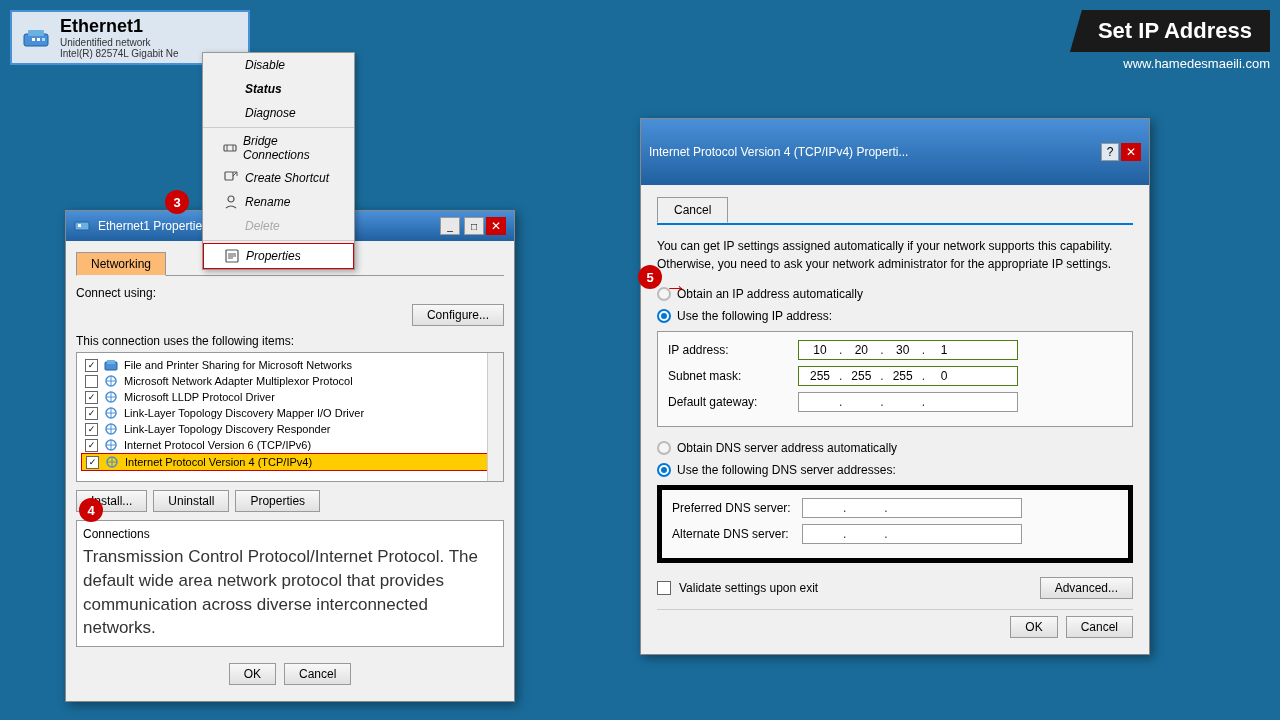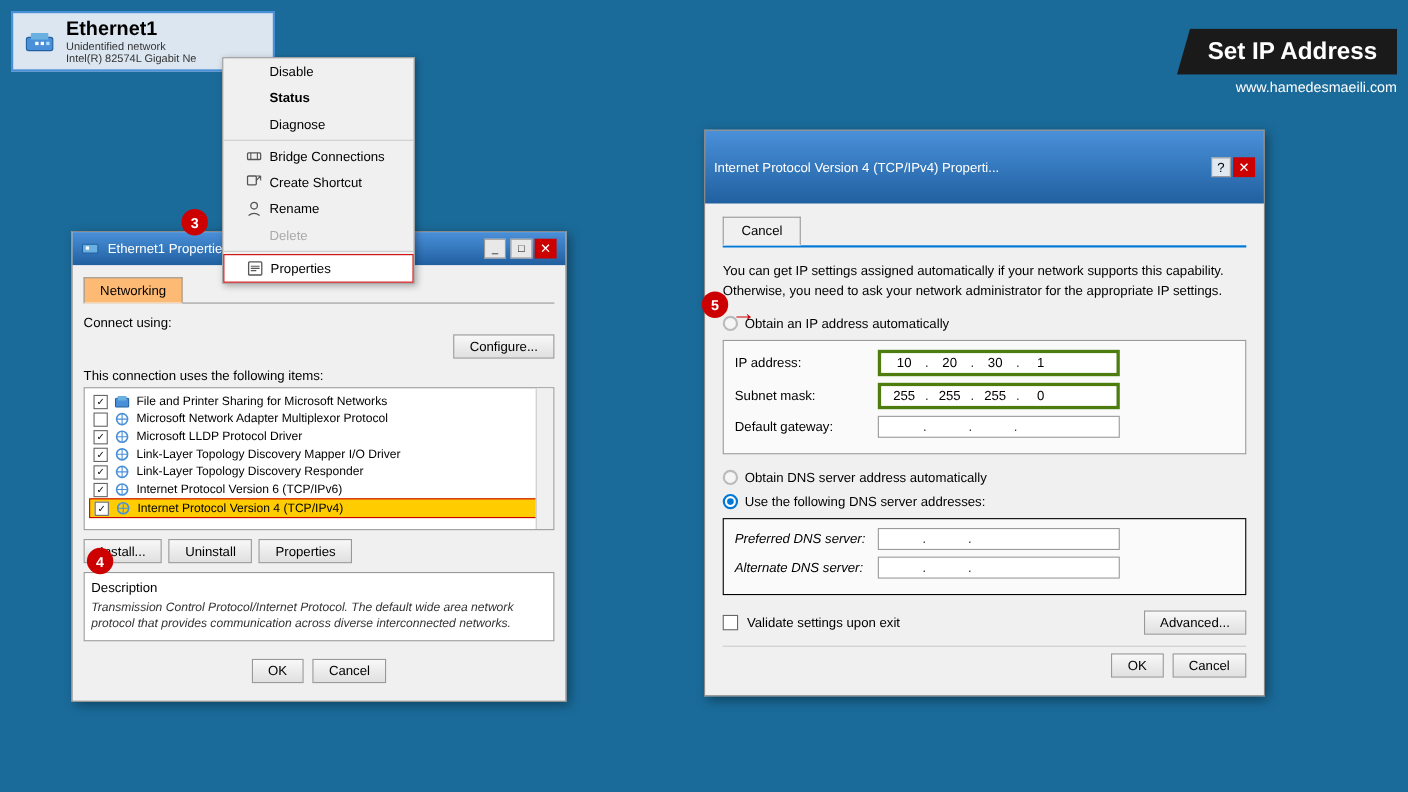--- a/index.html
+++ b/index.html
@@ -12,21 +12,20 @@
       overflow: hidden;
       position: relative;
     }
 
     
     .branding {
       position: absolute;
       top: 10px;
       right: 10px;
       text-align: right;
-      margin-top: 16px;
     }
     .branding-title {
       background: #1a1a1a;
       color: #fff;
       font-size: 22px;
       font-weight: bold;
       padding: 8px 18px 8px 28px;
       clip-path: polygon(12px 0%, 100% 0%, 100% 100%, 0% 100%);
       display: inline-block;
     }
@@ -65,23 +64,24 @@
     .adapter-sub { font-size: 10px; color: #333; }
     .adapter-sub2 { font-size: 10px; color: #333; }
 
     
     .context-menu {
       position: absolute;
       top: 42px;
       left: 192px;
       background: #f0f0f0;
       border: 1px solid #999;
-      width: 175px;
+      width: 153px;
       box-shadow: 2px 2px 6px rgba(0,0,0,0.3);
       z-index: 10;
+      font-style: italic;
     }
     .context-menu-item {
       padding: 4px 20px;
       cursor: pointer;
       display: flex;
       align-items: center;
       gap: 6px;
       font-size: 12px;
     }
     .context-menu-item.bold { font-weight: bold; }
@@ -251,21 +251,21 @@
     }
 
     .btn-row { display: flex; gap: 6px; margin: 8px 0; }
     .desc-box {
       border: 1px solid #999;
       background: #fff;
       padding: 6px;
       margin-bottom: 10px;
     }
     .desc-title { font-size: 12px; font-weight: normal; margin-bottom: 4px; }
-    .desc-text { font-size: 11px; color: #333; line-height: 1.4; font-style: italic; }
+    .desc-text { font-size: 17px; color: #333; line-height: 1.4; }
     .ok-cancel-row { display: flex; justify-content: center; gap: 8px; padding: 6px 0; }
 
     
     .ipv4-dialog {
       position: absolute;
       top: 118px;
       left: 640px;
       width: 510px;
       background: #f0f0f0;
       border: 1px solid #888;
@@ -365,41 +365,40 @@
       display: flex;
       align-items: center;
       margin-bottom: 6px;
     }
     .ip-field-label {
       width: 130px;
       font-size: 12px;
       flex-shrink: 0;
     }
     .ip-input-box {
-      border: 3px solid #4d7c0f;
+      border: 1px solid #4d7c0f;
       background: #fff;
       padding: 2px 6px;
       font-size: 12px;
       width: 220px;
       display: flex;
       align-items: center;
       gap: 4px;
     }
     .ip-input-box.normal-border {
       border: 1px solid #999;
     }
     .ip-seg { width: 30px; text-align: center; }
     .ip-dot { color: #333; }
 
     .dns-section { margin-bottom: 14px; }
     .dns-fields-box {
-      border: 1px solid #000000;
+      border: 5px solid #000000;
       padding: 8px 10px;
       background: #fafafa;
-      font-style: italic;
     }
 
     .validate-row {
       display: flex;
       align-items: center;
       gap: 8px;
       margin-bottom: 10px;
       font-size: 12px;
     }
     .checkbox-box {
@@ -607,21 +606,21 @@
       <div class="list-scrollbar"></div>
     </div>
 
     <div class="btn-row">
       <button class="win-btn">Install...</button>
       <button class="win-btn">Uninstall</button>
       <button class="win-btn">Properties</button>
     </div>
 
     <div class="desc-box">
-      <div class="desc-title">Description</div>
+      <div class="desc-title">Connections</div>
       <div class="desc-text">Transmission Control Protocol/Internet Protocol. The default wide area network protocol that provides communication across diverse interconnected networks.</div>
     </div>
 
     <div class="ok-cancel-row">
       <button class="win-btn">OK</button>
       <button class="win-btn">Cancel</button>
     </div>
   </div>
 </div>
 
@@ -645,20 +644,24 @@
       </div>
     </div>
 
     <div class="ipv4-desc">You can get IP settings assigned automatically if your network supports this capability. Otherwise, you need to ask your network administrator for the appropriate IP settings.</div>
 
     <div class="radio-row">
       <div class="radio-circle disabled"></div>
       <span>Obtain an IP address automatically</span>
     </div>
 
+    <div class="radio-row">
+      <div class="radio-circle selected"></div>
+      <span>Use the following IP address:</span>
+    </div>
 
     <div class="ip-fields-box">
       <div class="ip-field-row">
         <span class="ip-field-label">IP address:</span>
         <div class="ip-input-box">
           <span class="ip-seg">10</span>
           <span class="ip-dot">.</span>
           <span class="ip-seg">20</span>
           <span class="ip-dot">.</span>
           <span class="ip-seg">30</span>

